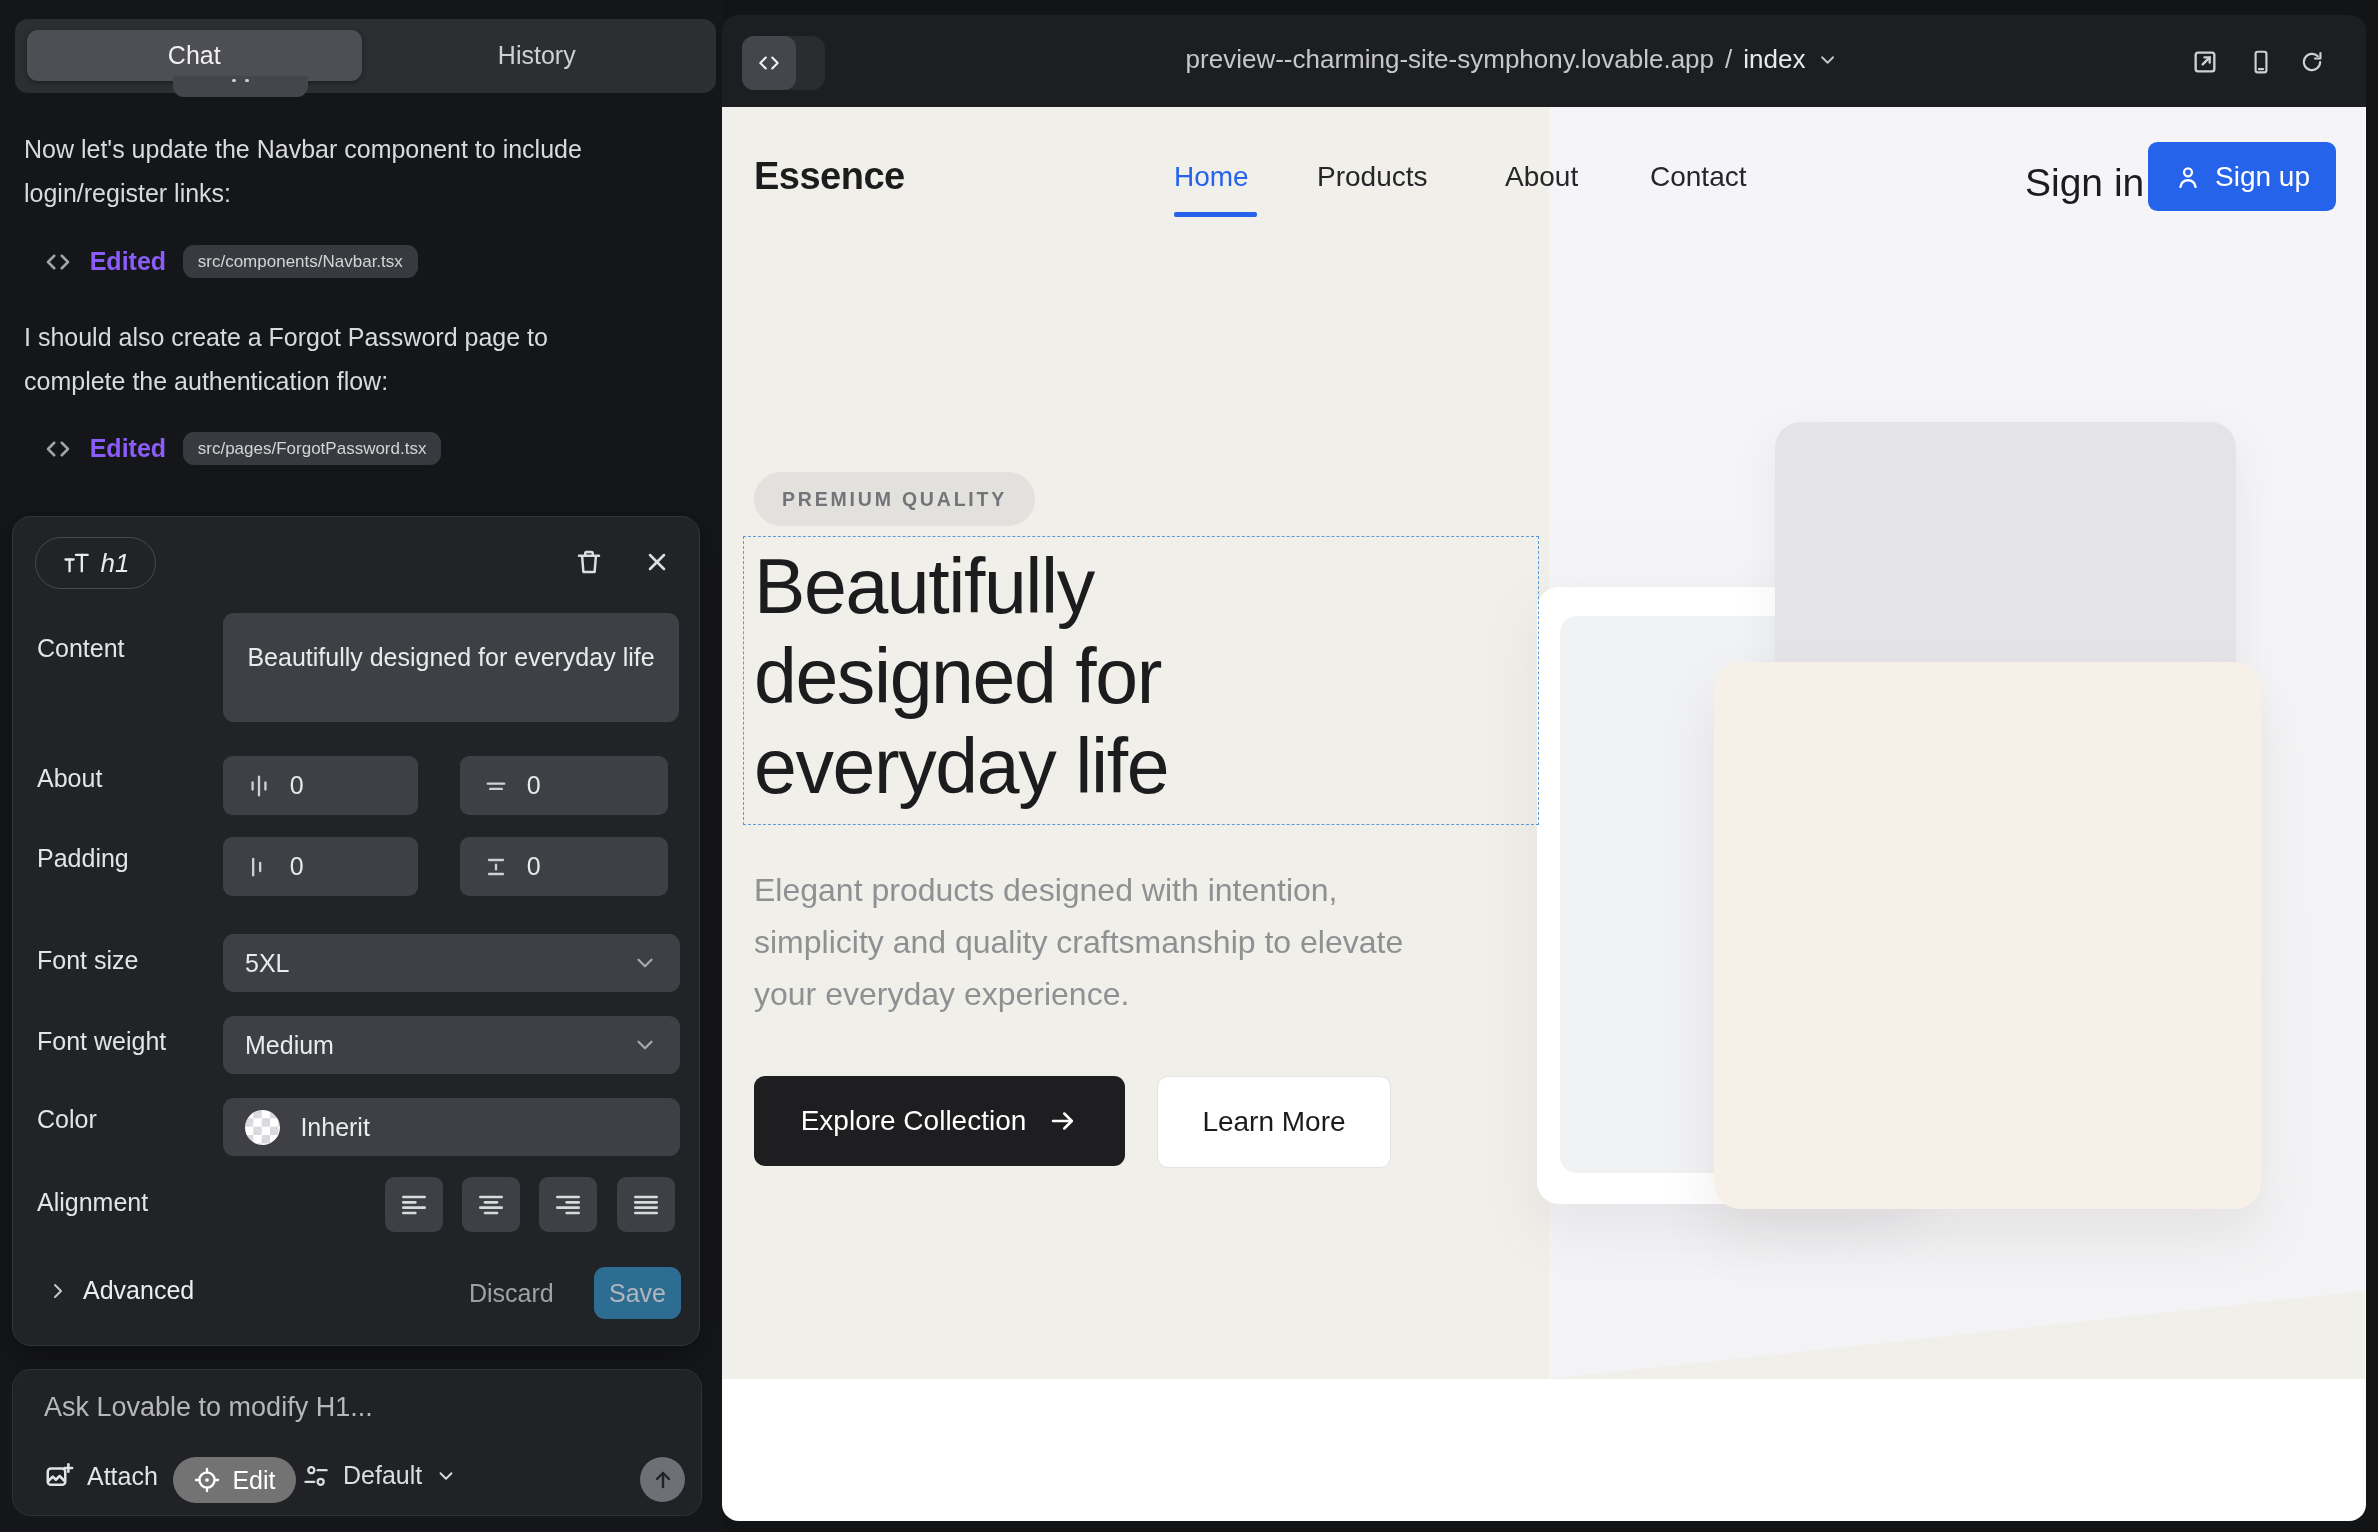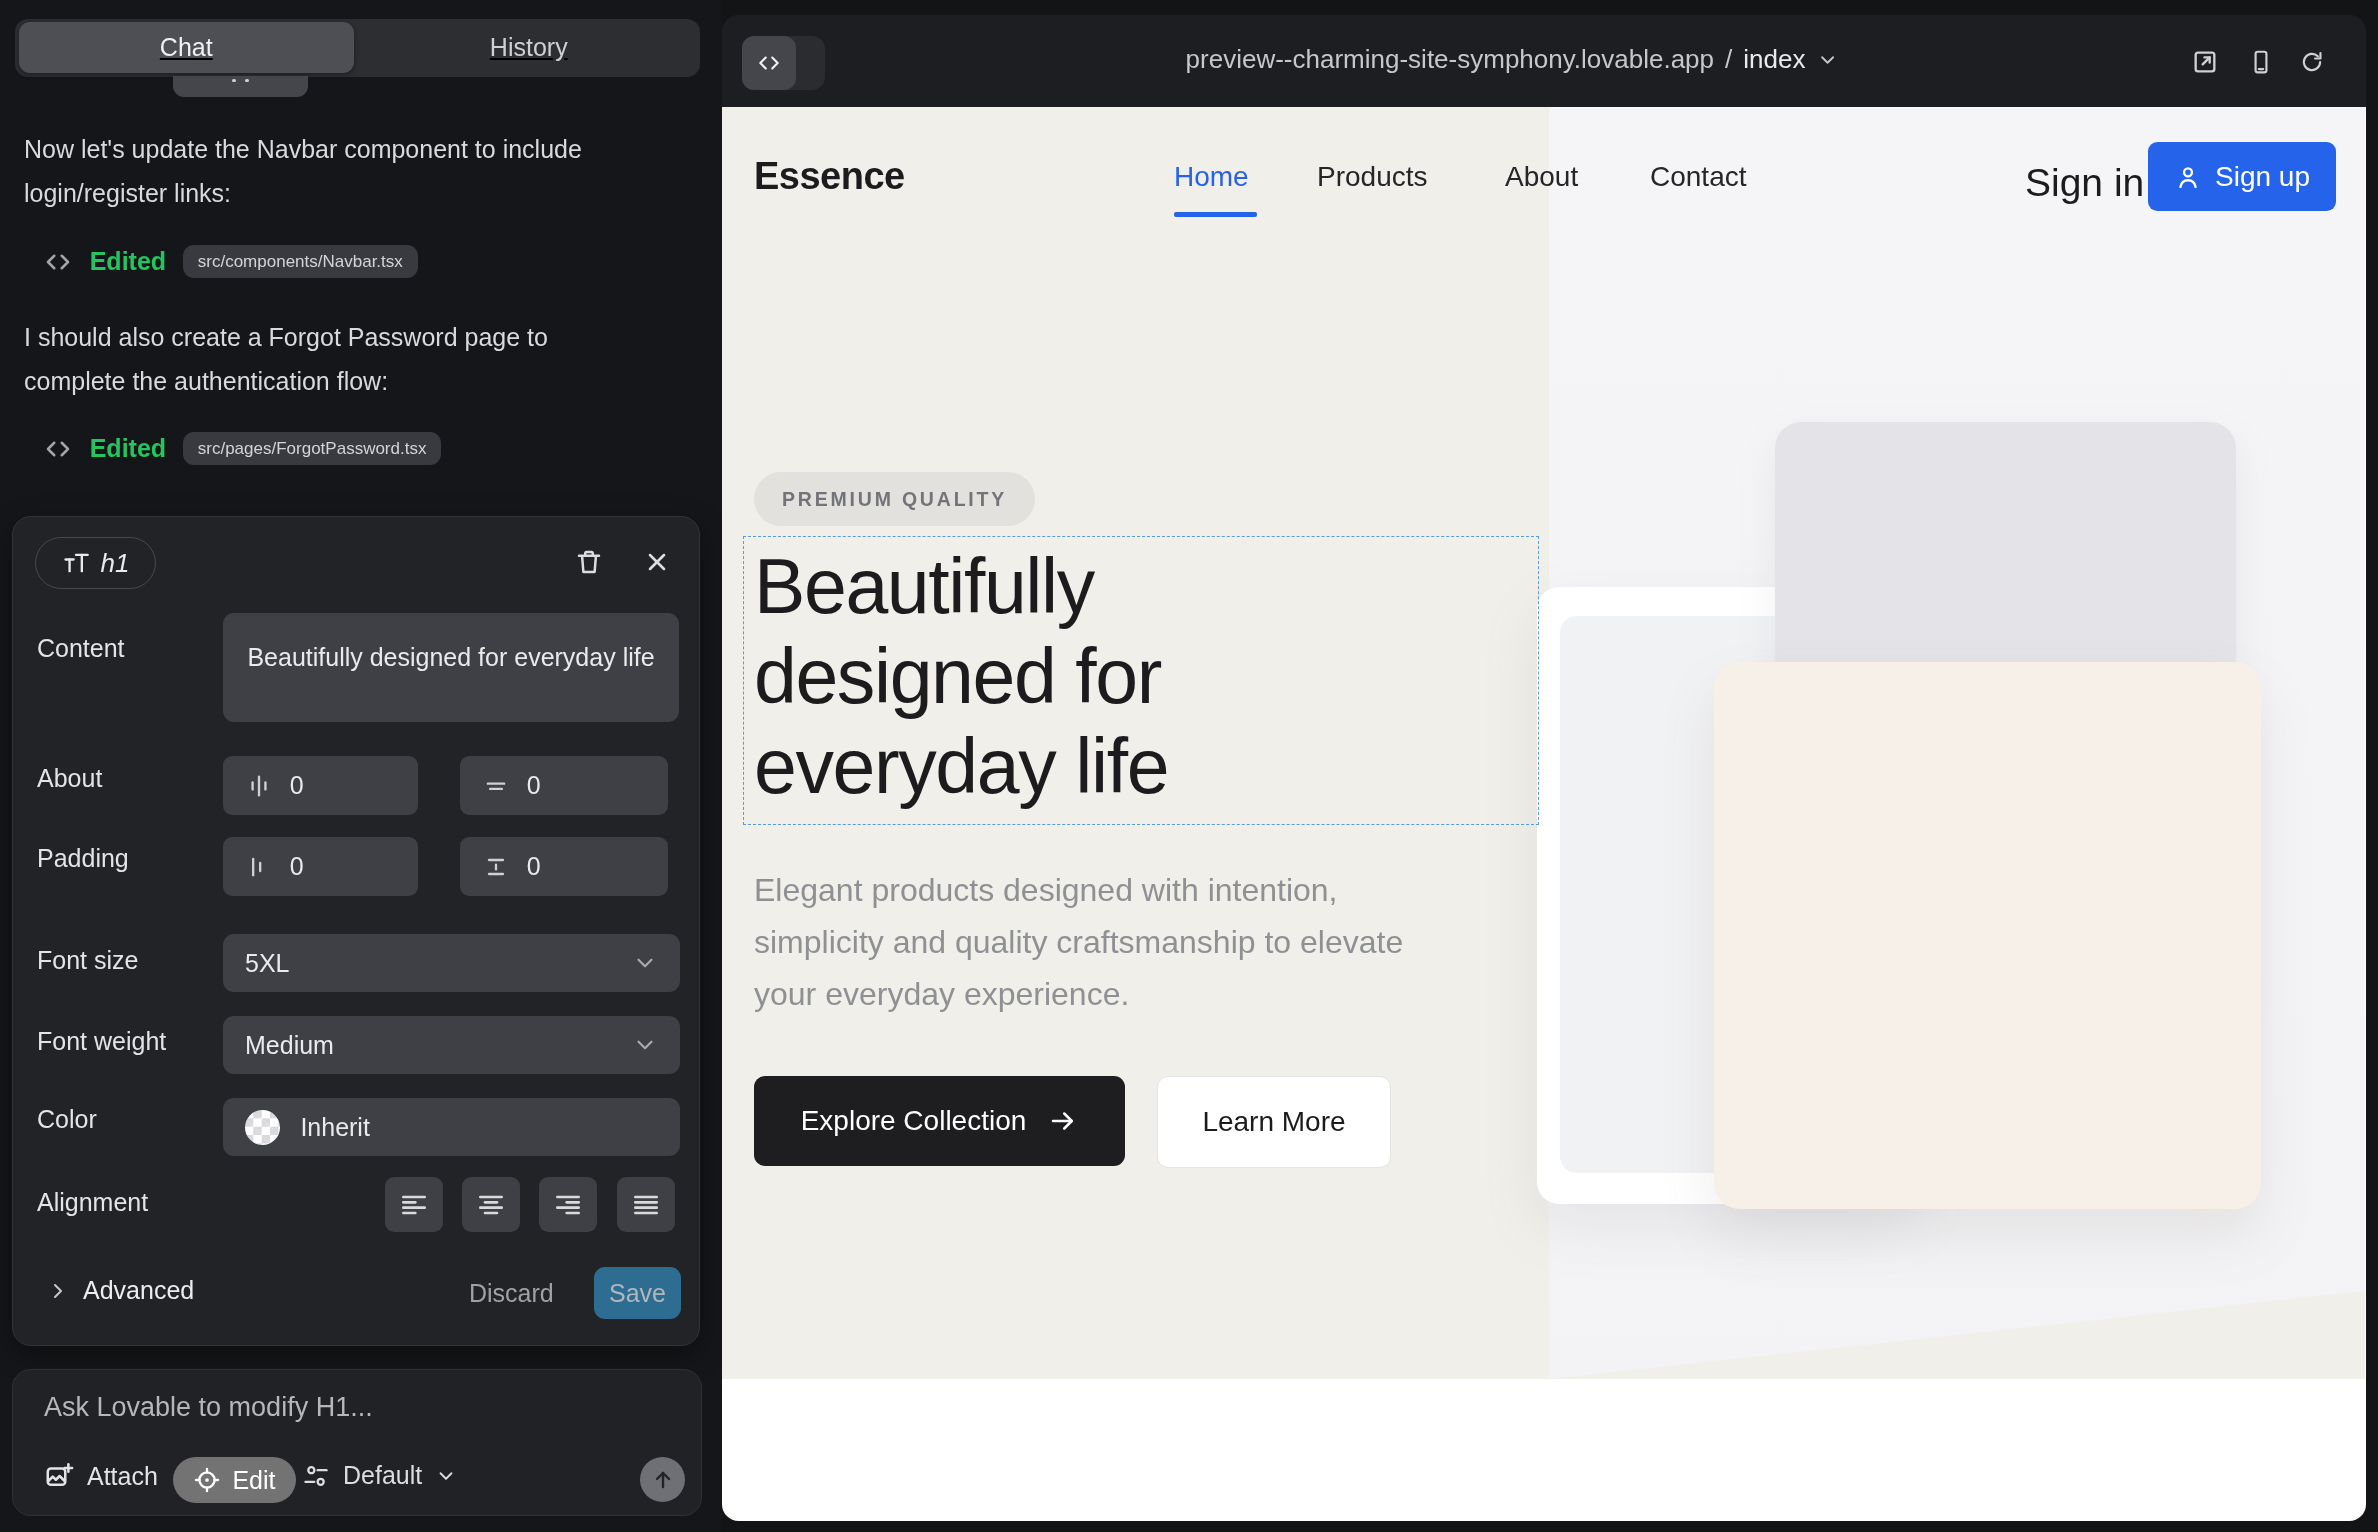--- a/index.html
+++ b/index.html
@@ -8,34 +8,34 @@
     background:#131416;
     font-family:"Liberation Sans",sans-serif;
     -webkit-font-smoothing:antialiased;
   }
   .abs{position:absolute;}
   svg{display:block;}
 
   
   .sidebar{left:0;top:0;width:722px;height:1532px;background:#151619;}
 
-  .tabs{left:15px;top:18.6px;width:685px;height:58px;background:#2d2e32;border-radius:13px;display:flex;padding:0;text-decoration:underline;}
+  .tabs{left:15px;top:18.6px;width:685px;height:58px;background:#2d2e32;border-radius:13px;display:flex;padding:8px;}
   .tab{flex:1;display:flex;align-items:center;justify-content:center;font-size:25px;color:#cfd0d3;border-radius:11px;margin:3.7px;cursor:pointer;}
   .tab.active{background:#4e4f55;color:#f0f0f2;box-shadow:0 1.9px 5.6px rgba(0,0,0,.35);}
 
   .chip-stub{left:173px;top:76px;width:135px;height:18.6px;background:#45464b;border-radius:0 0 11px 11px;display:flex;align-items:flex-start;justify-content:center;gap:9.3px;padding-top:2.8px;}
   .chip-stub i{width:3.7px;height:3.7px;border-radius:50%;background:#cfd0d2;}
 
   .msg{left:24px;width:575px;font-size:25px;line-height:44px;color:#d9dadc;}
   .msg-1{top:127px;}
   .msg-2{top:315px;}
 
   .edited-row{display:flex;align-items:center;gap:16.7px;height:41px;}
   .edited-row .code-ic{color:#a4a5a8;}
-  .edited-label{font-size:25px;font-weight:700;color:#22c55e;}
+  .edited-label{font-size:25px;font-weight:700;color:#8b5cf6;}
   .file-chip{background:#393a3f;border-radius:11px;padding:6.5px 15px;font-size:17px;color:#d3d4d6;white-space:nowrap;}
   .edited-1{left:43px;top:241px;}
   .edited-2{left:43px;top:428px;}
 
   
   .panel{left:12px;top:516px;width:686px;height:828px;background:#222327;border:0.9px solid #333439;border-radius:18.6px;box-shadow:0 9.3px 28px rgba(0,0,0,.35);}
   .tag-pill{left:22px;top:20.4px;width:119px;height:50px;border:0.9px solid #48494e;border-radius:26px;display:flex;align-items:center;justify-content:center;gap:11px;color:#e9eaeb;}
   .tag-pill .tag{font-size:26px;font-style:italic;}
   .icon-btn{width:41px;height:41px;display:flex;align-items:center;justify-content:center;color:#dcdde0;cursor:pointer;}
   .trash-btn{left:555px;top:24px;}

